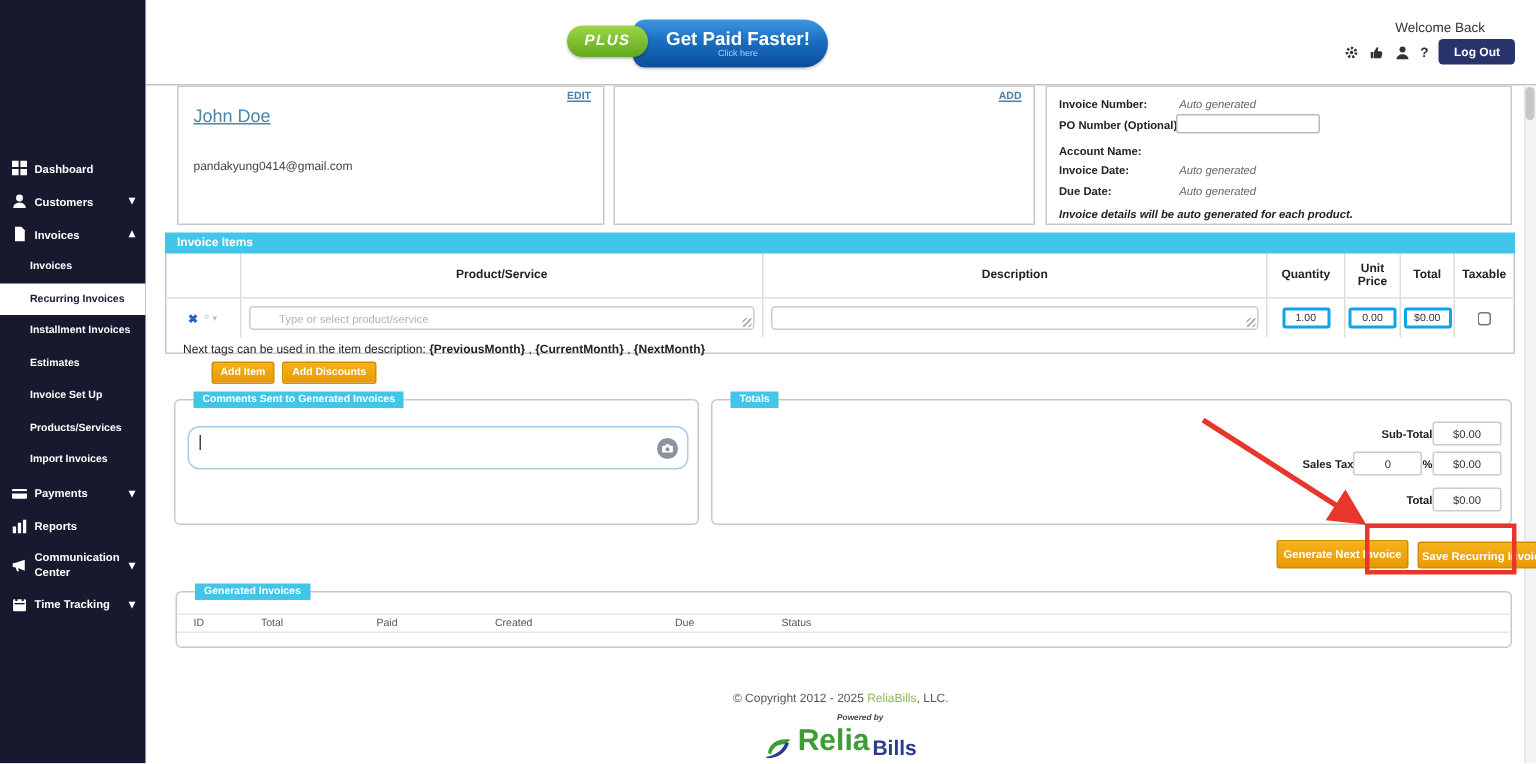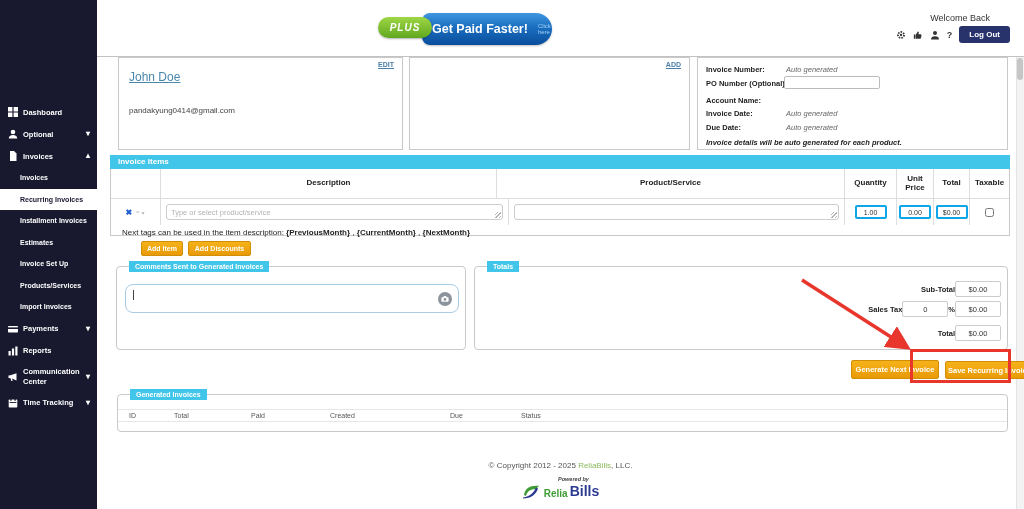--- a/index.html
+++ b/index.html
@@ -14,21 +14,21 @@
   .nav-icon { width:10px; height:10px; flex:0 0 10px; display:flex; }
   .nav-icon svg { width:10px; height:10px; fill:#fff; }
   .subnav-item { padding-left:20px; height:21.5px; line-height:21.5px; color:#fff; font-size:7px; font-weight:bold; cursor:pointer; }
   .subnav-item.active { background:#fff; color:#18182f; }
   .nav-item.two-line { height:30px; }
   .nav-item.two-line .nav-label { line-height:1.25; width:48px; }
 
   
   .header { position:absolute; left:97px; top:0; width:927px; height:56px; background:#fff; }
   .banner { position:absolute; left:281px; top:10px; width:176px; height:38px; cursor:pointer; }
-  .banner-blue { position:absolute; left:44px; top:3px; width:130px; height:32px; background:linear-gradient(180deg,#3e96e0 0%, #1a6ec0 45%, #0a4d9c 100%); border-radius:8px 16px 16px 8px; box-shadow:0 1px 2px rgba(0,0,0,.25); display:flex; flex-direction:row; align-items:center; justify-content:center; }
+  .banner-blue { position:absolute; left:44px; top:3px; width:130px; height:32px; background:linear-gradient(180deg,#3e96e0 0%, #1a6ec0 45%, #0a4d9c 100%); border-radius:8px 16px 16px 8px; box-shadow:0 1px 2px rgba(0,0,0,.25); display:flex; flex-direction:column; align-items:center; justify-content:center; }
   .banner-title { color:#fff; font-size:12.5px; font-weight:bold; padding-left:10px; white-space:nowrap; }
   .banner-sub { color:#9fd3f7; font-size:6px; padding-left:10px; }
   .banner-badge { position:absolute; left:0; top:7px; width:54px; height:21px; background:linear-gradient(180deg,#9ed645,#61a81f); border-radius:11px; color:#fff; font-weight:bold; font-style:italic; font-size:10px; letter-spacing:1px; display:flex; align-items:center; justify-content:center; box-shadow:0 1px 2px rgba(0,0,0,.3); z-index:2; }
   .welcome { position:absolute; right:34px; top:13px; font-size:9px; color:#333; }
   .hicons { position:absolute; right:14px; top:26px; display:flex; align-items:center; gap:7px; }
   .hicon { display:flex; cursor:pointer; }
   .hicon svg { width:10px; height:10px; }
   .qmark { font-size:9px; font-weight:bold; color:#333; cursor:pointer; }
   .logout { background:#28336b; color:#fff; font-size:8px; font-weight:bold; border:none; border-radius:3px; padding:4px 10px; cursor:pointer; font-family:inherit; }
 
@@ -54,21 +54,21 @@
   #items-bar { position:absolute; left:110px; top:155px; width:900px; height:14px; background:#41c6e9; color:#fff; font-size:8px; font-weight:bold; line-height:14px; padding-left:8px; z-index:2; }
   #items-box { position:absolute; left:110px; top:169px; width:900px; height:67px; background:#fff; border:1px solid #c9c9c9; border-top:none; }
   .trow { display:flex; }
   .th,.td { border-right:1px solid #ddd; display:flex; align-items:center; justify-content:center; }
   .th { height:30px; font-weight:bold; font-size:8px; color:#222; border-bottom:1px solid #ddd; text-align:center; line-height:1.1; }
   .td { height:26px; }
   .c0{width:50px;} .c1{width:348px;} .c2{width:336px;} .c3{width:52px;} .c4{width:37px;} .c5{width:36px;} .c6{width:39px; border-right:none;}
   .row-x { color:#1f5fd0; font-size:8px; font-weight:bold; cursor:pointer; margin-right:3px; }
   .row-mini-icon { color:#bbb; font-size:6px; cursor:pointer; margin:0 1px; }
   .item-field { position:relative; flex:1; margin:0 5px; height:16px; }
-  .item-field textarea { width:100%; height:16px; border:1px solid #ccc; border-radius:3px; resize:none; font-family:inherit; font-size:7.5px; color:#333; padding:3px 4px; overflow:hidden; }
+  .item-field textarea { width:100%; height:16px; border:1px solid #ccc; border-radius:3px; resize:none; font-family:inherit; font-size:7.5px; color:#333; padding:3px 19px; overflow:hidden; }
   .item-field textarea::placeholder { color:#b3b3b3; }
   .grip { position:absolute; right:2px; bottom:2px; width:6px; height:6px; background:repeating-linear-gradient(135deg, transparent 0 1.5px, #b5b5b5 1.5px 2.5px); }
   .mini-input { width:32px; height:14px; border:2px solid #0ea5e9; border-radius:2px; text-align:center; font-size:7px; font-family:inherit; color:#333; }
   .tax-check { width:9px; height:9px; cursor:pointer; }
   .note-row { font-size:8px; color:#222; padding:3px 0 0 11px; }
 
   
   .obtn { position:absolute; background:linear-gradient(180deg,#f6b21a,#e89a05); color:#fff; font-weight:bold; font-size:7px; border:1px solid #d18e04; border-radius:2px; display:flex; align-items:center; justify-content:center; cursor:pointer; font-family:inherit; white-space:nowrap;margin-left:29px; }
   #btn-add-item { left:112px; top:241px; width:42px; height:15px; }
   #btn-add-discounts { left:159px; top:241px; width:63px; height:15px; }
@@ -96,21 +96,21 @@
   
   #red-box { position:absolute; left:910px; top:349px; width:101px; height:34px; border:3px solid #e8362d; z-index:6; pointer-events:none; }
   #arrow-svg { position:absolute; left:795px; top:272px; width:125px; height:85px; z-index:6; pointer-events:none; }
 
   
   .footer { position:absolute; left:97px; top:461px; width:927px; text-align:center; }
   .copyright { font-size:8px; color:#555; }
   .copyright .brand { color:#8cb85c; cursor:pointer; }
   .powered { font-size:5.5px; font-weight:bold; font-style:italic; color:#444; margin-top:6px; padding-left:26px; }
   .logo-line { margin-top:1px; display:flex; justify-content:center; align-items:flex-end; gap:2px; }
-  .logo-relia { color:#3f9c35; font-size:10px; font-weight:bold; }
+  .logo-relia { color:#3f9c35; font-size:20px; font-weight:bold; }
   .logo-bills { color:#2b3990; font-size:14px; font-weight:bold; }
 
   
   #scroll-track { position:absolute; right:0; top:57px; width:8px; height:452px; background:#f3f3f3; border-left:1px solid #e3e3e3; }
   #scroll-thumb { position:absolute; right:1px; top:1px; width:6px; height:22px; background:#c6c6c6; border-radius:3px; cursor:pointer; }
 </style>
 </head>
 <body>
 
 <div id="app">
@@ -124,21 +124,21 @@
         </span>
       <span class="nav-label">Dashboard</span>
     </div>
     <div class="nav-item">
       <span class="nav-icon">
           <svg viewBox="0 0 10 10">
             <circle cx="5" cy="3" r="2.3"></circle>
             <path d="M0.8 9.6a4.2 3.6 0 0 1 8.4 0z"></path>
           </svg>
         </span>
-      <span class="nav-label">Optional</span>
+      <span class="nav-label">Customers</span>
       <span class="chev">▾</span>
     </div>
     <div class="nav-item">
       <span class="nav-icon">
           <svg viewBox="0 0 10 10">
             <path d="M2 0h4l2.5 2.5V10H2z"></path>
           </svg>
         </span>
       <span class="nav-label">Invoices</span>
       <span class="chev">▴</span>
@@ -258,22 +258,22 @@
       <span class="det-label">Due Date:</span>
       <span class="det-value">Auto generated</span>
     </div>
     <div class="det-note">Invoice details will be auto generated for each product.</div>
   </div>
 
   <div id="items-bar">Invoice Items</div>
   <div id="items-box">
     <div class="trow">
       <div class="th c0"></div>
+      <div class="th c1">Product/Service</div>
       <div class="th c2">Description</div>
-      <div class="th c1">Product/Service</div>
       <div class="th c3">Quantity</div>
       <div class="th c4">Unit Price</div>
       <div class="th c5">Total</div>
       <div class="th c6">Taxable</div>
     </div>
     <div class="trow">
       <div class="td c0">
         <span class="row-x">✖</span>
         <span class="row-mini-icon">=</span>
         <span class="row-mini-icon">▾</span>

